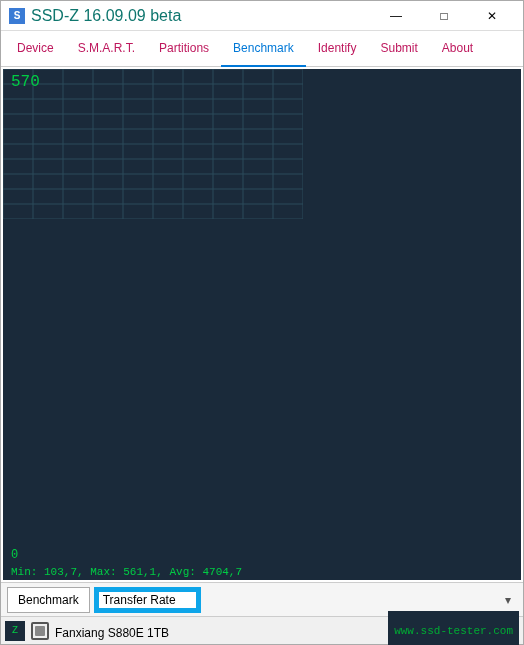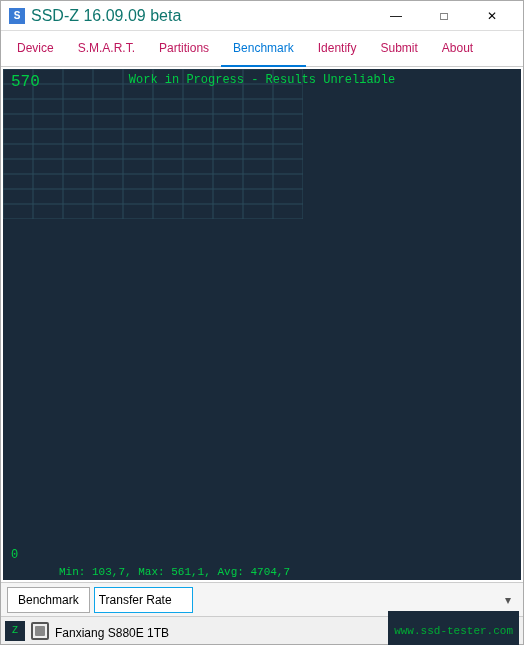--- a/index.html
+++ b/index.html
@@ -140,21 +140,20 @@
       font-size: 12px;
     }
 
     .chart-stats {
       position: absolute;
       bottom: 2px;
       left: 8px;
       color: #00cc44;
       font-family: 'Courier New', monospace;
       font-size: 11px;
-      margin-left: 48px;
     }
 
     
     .bottom-toolbar {
       height: 34px;
       background: #f5f5f5;
       border-top: 1px solid #ccc;
       display: flex;
       align-items: center;
       padding: 2px 6px;
@@ -167,21 +166,21 @@
       background: #fff;
       border: 1px solid #aaa;
       cursor: pointer;
       font-size: 12px;
       min-width: 70px;
     }
 
     .select-dropdown {
       flex: 1;
       height: 26px;
-      border: 1px solid #0ea5e9;
+      border: 5px solid #0ea5e9;
       background: #fff;
       font-size: 12px;
       padding: 0 4px;
       appearance: none;
       -webkit-appearance: none;
       cursor: pointer;
       padding-right: 20px;
       position: relative;
     }
 
@@ -309,21 +308,20 @@
       <line x1="40%" y1="0" x2="40%" y2="100%" stroke="#2a4a5a" stroke-width="1"></line>
       <line x1="50%" y1="0" x2="50%" y2="100%" stroke="#2a4a5a" stroke-width="1"></line>
       <line x1="60%" y1="0" x2="60%" y2="100%" stroke="#2a4a5a" stroke-width="1"></line>
       <line x1="70%" y1="0" x2="70%" y2="100%" stroke="#2a4a5a" stroke-width="1"></line>
       <line x1="80%" y1="0" x2="80%" y2="100%" stroke="#2a4a5a" stroke-width="1"></line>
       <line x1="90%" y1="0" x2="90%" y2="100%" stroke="#2a4a5a" stroke-width="1"></line>
 
       <rect x="0" y="0" width="100%" height="100%" fill="none" stroke="#2a4a5a" stroke-width="1"></rect>
     </svg>
     <div class="chart-label-top">570</div>
-    <div class="chart-notice">Work in Progress - Results Unreliable</div>
     <div class="chart-label-bottom">0</div>
     <div class="chart-stats">Min: 103,7, Max: 561,1, Avg: 4704,7</div>
   </div>
 
   <div class="bottom-toolbar">
     <button class="bench-button">Benchmark</button>
     <div class="select-wrapper">
       <select class="select-dropdown">
         <option>Transfer Rate</option>
         <option>Read Speed</option>

